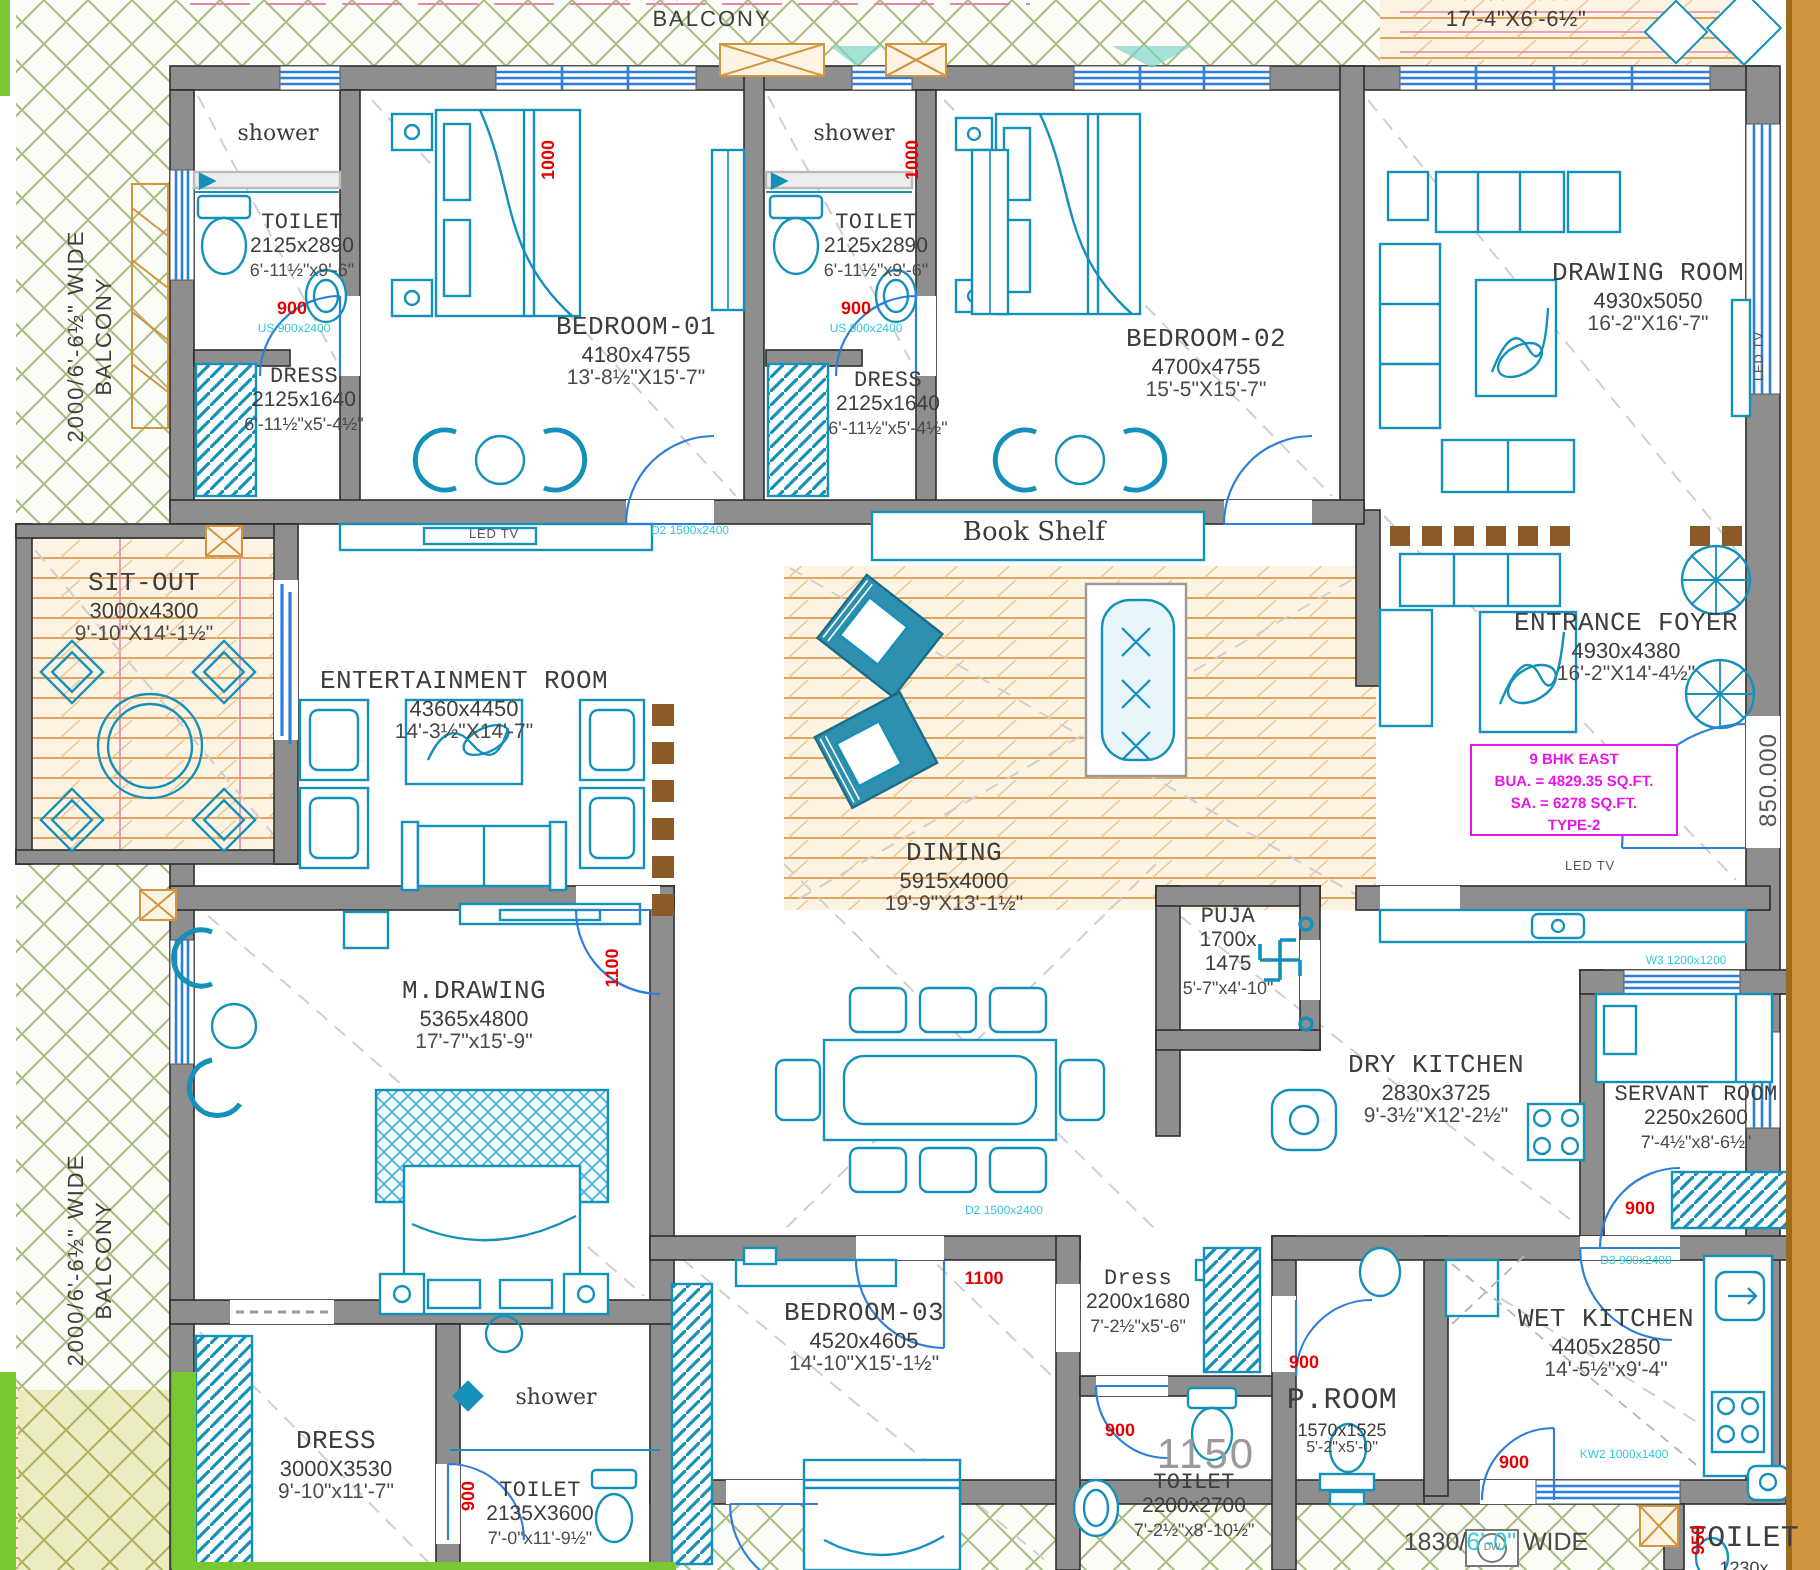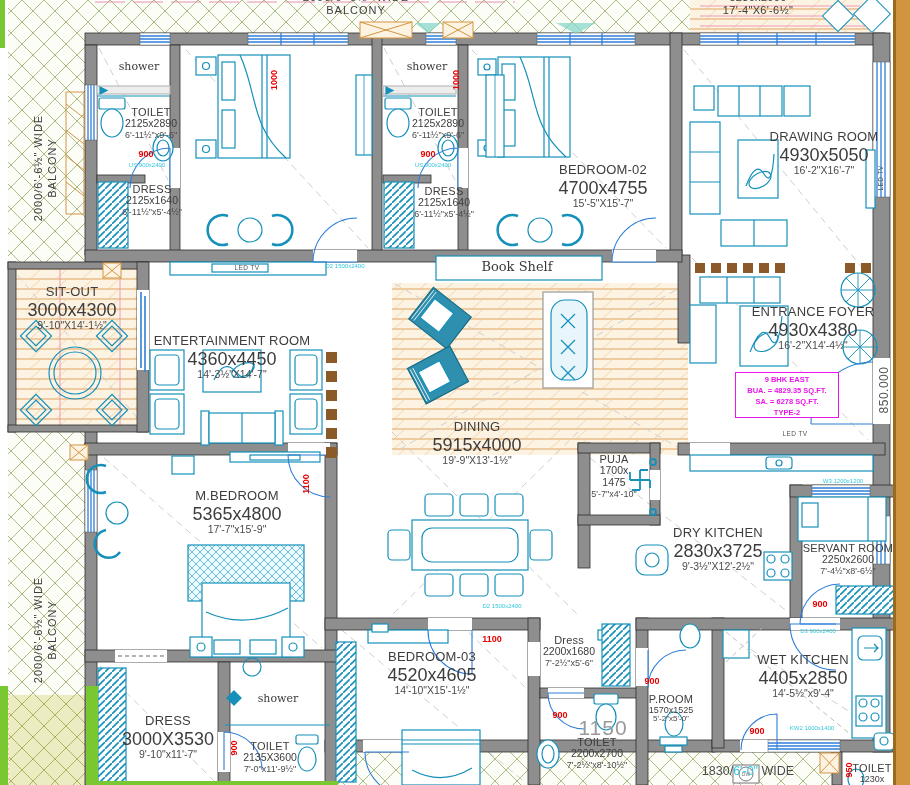--- a/index.html
+++ b/index.html
@@ -1,24 +1,24 @@
 <!DOCTYPE html>
 <html><head>
 <meta charset="utf-8">
 <style>
   html,body{margin:0;padding:0;background:#fff;}
   #stage{position:relative;width:910px;height:785px;overflow:hidden;background:#ffffff;
          font-family:"Liberation Sans",sans-serif;}
   .lbl{position:absolute;transform:translateX(-50%);text-align:center;color:#3d3d3d;
        line-height:1.12;white-space:nowrap;}
-  .lbl .nm{display:block;font-size:13px;letter-spacing:.2px;}
-  .lbl .mm{display:block;font-size:18px;}
+  .lbl .nm{display:block;font-size:13px;letter-spacing:.2px;font-family:Liberation Mono, monospace;}
+  .lbl .mm{display:block;font-size:11px;}
   .lbl .ft{display:block;font-size:10.5px;color:#4a4a4a;}
   .sm .nm{font-size:11px;} .sm .mm{font-size:10.5px;} .sm .ft{font-size:9px;}
-  .xs .nm{font-size:11px;} .xs .mm{font-size:9px;} .xs .ft{font-size:8px;}
+  .xs .nm{font-size:15px;} .xs .mm{font-size:9px;} .xs .ft{font-size:8px;}
   .serif{position:absolute;transform:translateX(-50%);font-family:"DejaVu Serif",serif;
          color:#3a3a3a;white-space:nowrap;}
   .red{position:absolute;transform:translateX(-50%);color:#e60000;font-weight:bold;
        font-size:9px;white-space:nowrap;}
   .redv{transform:translate(-50%,-50%) rotate(-90deg);}
   .tag{position:absolute;transform:translateX(-50%);color:#35c8dc;font-size:6px;white-space:nowrap;}
   .tiny{position:absolute;transform:translateX(-50%);color:#555;font-size:6.5px;
         letter-spacing:.4px;white-space:nowrap;}
   .vrot{transform:translate(-50%,-50%) rotate(-90deg);}
   .balc{position:absolute;transform:translateX(-50%);color:#3d3d3d;font-size:11px;
@@ -540,20 +540,25 @@
 <div class="lbl sm" style="left:151px;top:106px;">
   <span class="nm">TOILET</span>
       <span class="mm">2125x2890</span>
       <span class="ft">6'-11½"x9'-6"</span>
     </div>
 <div class="lbl sm" style="left:152px;top:183px;">
   <span class="nm">DRESS</span>
       <span class="mm">2125x1640</span>
       <span class="ft">6'-11½"x5'-4½"</span>
     </div>
+<div class="lbl" style="left:318px;top:157px;">
+  <span class="nm">BEDROOM-01</span>
+      <span class="mm">4180x4755</span>
+      <span class="ft">13'-8½"X15'-7"</span>
+    </div>
 <div class="lbl sm" style="left:438px;top:106px;">
   <span class="nm">TOILET</span>
       <span class="mm">2125x2890</span>
       <span class="ft">6'-11½"x9'-6"</span>
     </div>
 <div class="lbl sm" style="left:444px;top:185px;">
   <span class="nm">DRESS</span>
       <span class="mm">2125x1640</span>
       <span class="ft">6'-11½"x5'-4½"</span>
     </div>
@@ -597,21 +602,21 @@
   <span class="nm">DRY KITCHEN</span>
       <span class="mm">2830x3725</span>
       <span class="ft">9'-3½"X12'-2½"</span>
     </div>
 <div class="lbl sm" style="left:848px;top:542px;">
   <span class="nm">SERVANT ROOM</span>
       <span class="mm">2250x2600</span>
       <span class="ft">7'-4½"x8'-6½"</span>
     </div>
 <div class="lbl" style="left:237px;top:489px;">
-  <span class="nm">M.BEDROOM</span>
+  <span class="nm">M.DRAWING</span>
       <span class="mm">5365x4800</span>
       <span class="ft">17'-7"x15'-9"</span>
     </div>
 <div class="lbl" style="left:432px;top:650px;">
   <span class="nm">BEDROOM-03</span>
       <span class="mm">4520x4605</span>
       <span class="ft">14'-10"X15'-1½"</span>
     </div>
 <div class="lbl sm" style="left:569px;top:634px;">
   <span class="nm">Dress</span>

